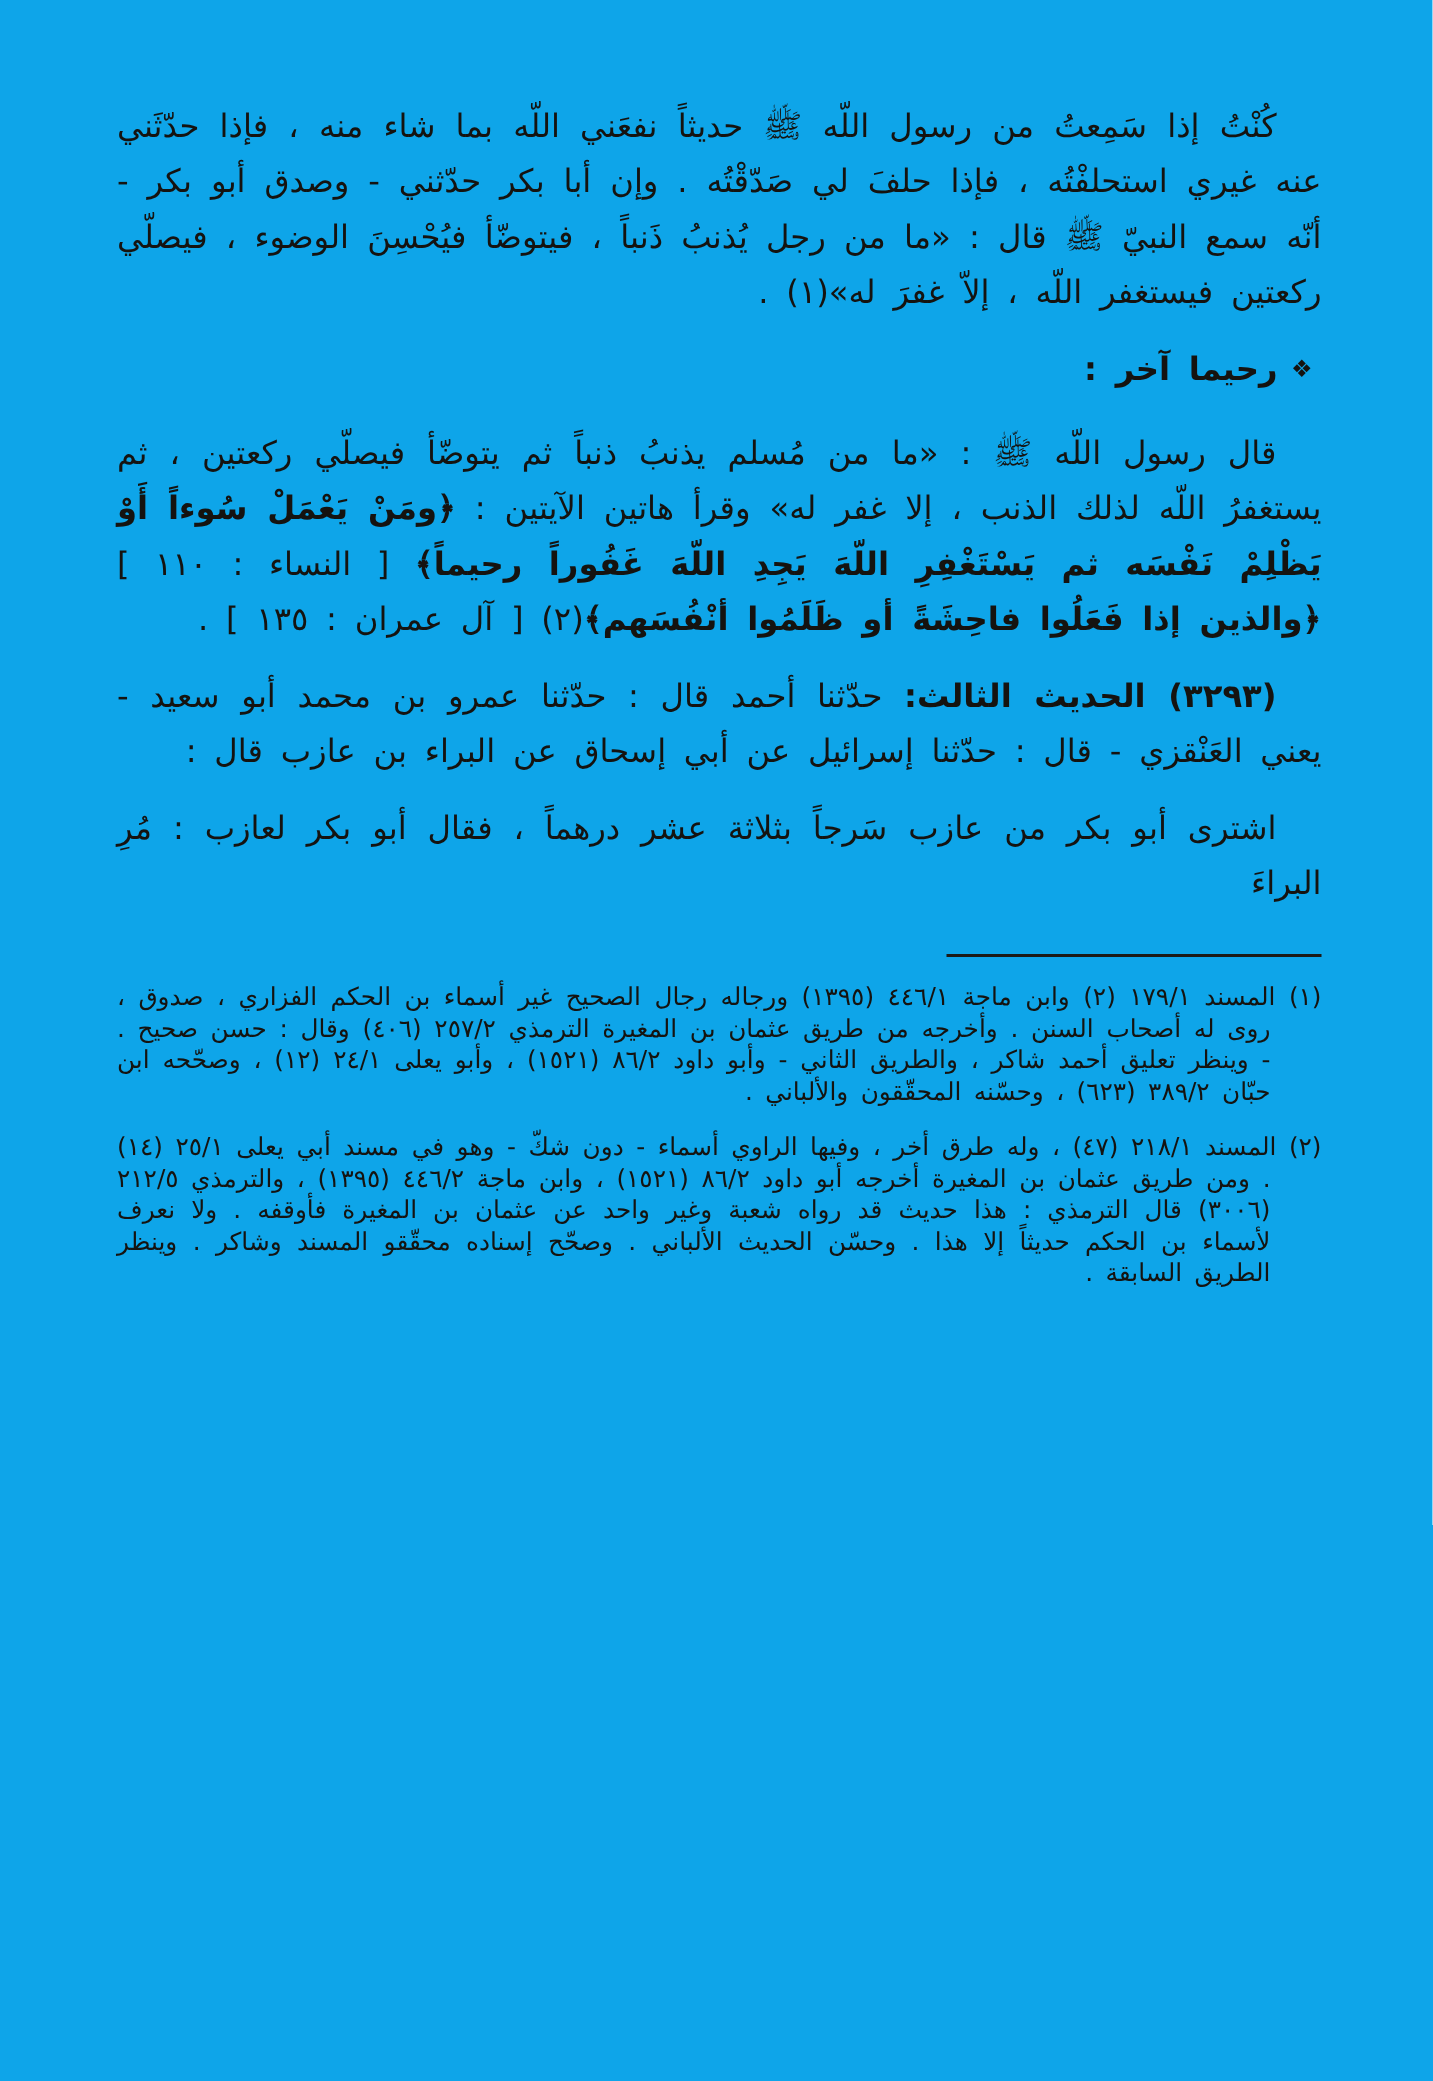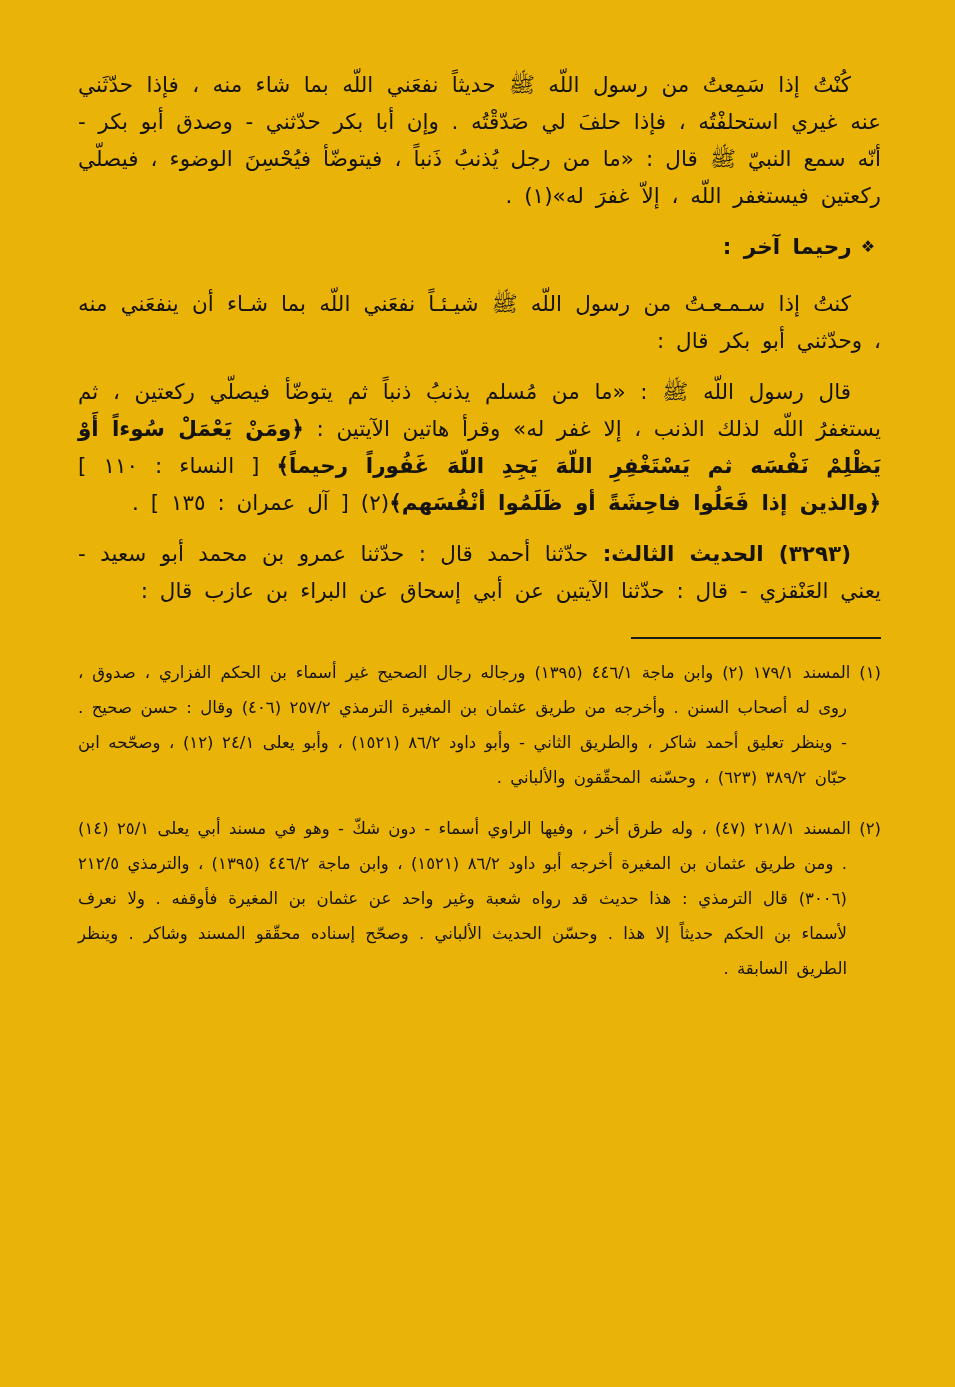--- a/index.html
+++ b/index.html
@@ -2,21 +2,21 @@
 <html lang="ar" dir="rtl"><head>
 <meta charset="utf-8">
 <style>
   * { box-sizing: border-box; }
   html, body { margin: 0; padding: 0; background: #ffffff; }
   .page {
     position: relative;
     width: 955px;
     height: 1387px;
     margin: 0 auto;
-    background: #eab308;
+    background: #0ea5e9;
     direction: rtl;
     font-family: "DejaVu Sans", sans-serif;
     color: #151310;
     padding: 66px 74px 0 78px;
     overflow: hidden;
   }
   .body-text p {
     margin: 0 0 14px 0;
     font-size: 21.5px;
     line-height: 37px;
@@ -38,21 +38,21 @@
   .b { font-weight: bold; }
   .footnotes { margin-top: 28px; }
   .footnote-rule {
     width: 250px;
     height: 0;
     border-top: 2px solid #1c1a17;
     margin: 0 0 12px 0; 
   }
   .footnote {
     font-size: 16.5px;
-    line-height: 35px;
+    line-height: 21px;
     text-align: justify;
     word-spacing: 3px;
     margin: 16px 0 6px 0;
     padding-right: 34px;
     text-indent: -34px;
   }
   .page-number {
     position: absolute;
     bottom: 74px;
     left: 0;
@@ -63,23 +63,23 @@
     color: #151310;
   }
 </style>
 </head>
 <body>
 
 <div class="page">
   <main class="body-text">
       <p class="paragraph"><span>كُنْتُ إذا سَمِعتُ من رسول اللّه ﷺ حديثاً نفعَني اللّه بما شاء منه ، فإذا حدّثَني عنه غيري استحلفْتُه ، فإذا حلفَ لي صَدّقْتُه . وإن أبا بكر حدّثني - وصدق أبو بكر - أنّه سمع النبيّ ﷺ قال : «ما من رجل يُذنبُ ذَنباً ، فيتوضّأ فيُحْسِنَ الوضوء ، فيصلّي ركعتين فيستغفر اللّه ، إلاّ غفرَ له»(١) .</span></p>
       <p class="heading"><span class="marker">❖</span><span class="b">رحيما آخر :</span></p>
-      <p class="paragraph"><span>كنتُ إذا سـمـعـتُ من رسول اللّه ﷺ شيـئـاً نفعَني اللّه بما شـاء أن ينفعَني منه ، وحدّثني أبو بكر قال :</span></p>
       <p class="paragraph"><span>قال رسول اللّه ﷺ : «ما من مُسلم يذنبُ ذنباً ثم يتوضّأ فيصلّي ركعتين ، ثم يستغفرُ اللّه لذلك الذنب ، إلا غفر له» وقرأ هاتين الآيتين : </span><span class="b">﴿ومَنْ يَعْمَلْ سُوءاً أَوْ يَظْلِمْ نَفْسَه ثم يَسْتَغْفِرِ اللّهَ يَجِدِ اللّهَ غَفُوراً رحيماً﴾</span><span> [ النساء : ١١٠ ] </span><span class="b">﴿والذين إذا فَعَلُوا فاحِشَةً أو ظَلَمُوا أنْفُسَهم﴾</span><span>(٢) [ آل عمران : ١٣٥ ] .</span></p>
-      <p class="paragraph"><span class="b">(٣٢٩٣) الحديث الثالث:</span><span> حدّثنا أحمد قال : حدّثنا عمرو بن محمد أبو سعيد - يعني العَنْقزي - قال : حدّثنا الآيتين عن أبي إسحاق عن البراء بن عازب قال :</span></p>
+      <p class="paragraph"><span class="b">(٣٢٩٣) الحديث الثالث:</span><span> حدّثنا أحمد قال : حدّثنا عمرو بن محمد أبو سعيد - يعني العَنْقزي - قال : حدّثنا إسرائيل عن أبي إسحاق عن البراء بن عازب قال :</span></p>
+      <p class="paragraph"><span>اشترى أبو بكر من عازب سَرجاً بثلاثة عشر درهماً ، فقال أبو بكر لعازب : مُرِ البراءَ</span></p>
     </main>
   <section class="footnotes">
     <div class="footnote-rule"></div>
     <div>
         <p class="footnote"><span>(١) المسند ١٧٩/١ (٢) وابن ماجة ٤٤٦/١ (١٣٩٥) ورجاله رجال الصحيح غير أسماء بن الحكم الفزاري ، صدوق ، روى له أصحاب السنن . وأخرجه من طريق عثمان بن المغيرة الترمذي ٢٥٧/٢ (٤٠٦) وقال : حسن صحيح . - وينظر تعليق أحمد شاكر ، والطريق الثاني - وأبو داود ٨٦/٢ (١٥٢١) ، وأبو يعلى ٢٤/١ (١٢) ، وصحّحه ابن حبّان ٣٨٩/٢ (٦٢٣) ، وحسّنه المحقّقون والألباني .</span></p>
         <p class="footnote"><span>(٢) المسند ٢١٨/١ (٤٧) ، وله طرق أخر ، وفيها الراوي أسماء - دون شكّ - وهو في مسند أبي يعلى ٢٥/١ (١٤) . ومن طريق عثمان بن المغيرة أخرجه أبو داود ٨٦/٢ (١٥٢١) ، وابن ماجة ٤٤٦/٢ (١٣٩٥) ، والترمذي ٢١٢/٥ (٣٠٠٦) قال الترمذي : هذا حديث قد رواه شعبة وغير واحد عن عثمان بن المغيرة فأوقفه . ولا نعرف لأسماء بن الحكم حديثاً إلا هذا . وحسّن الحديث الألباني . وصحّح إسناده محقّقو المسند وشاكر . وينظر الطريق السابقة .</span></p>
       </div>
   </section>
 </div>
 

